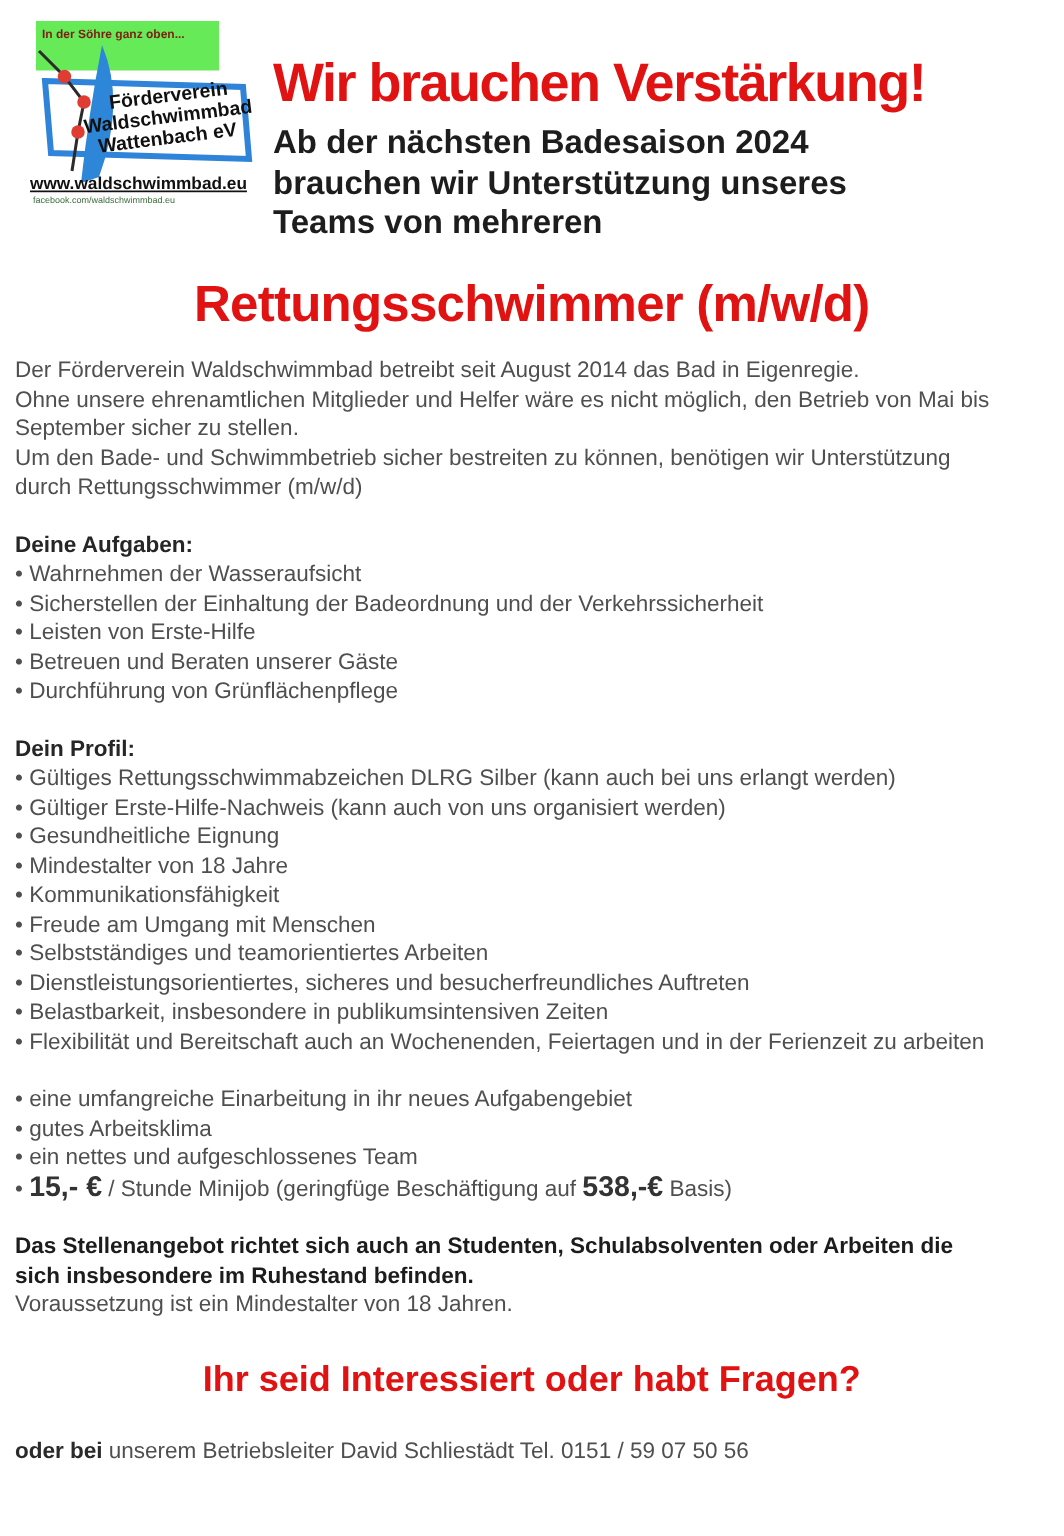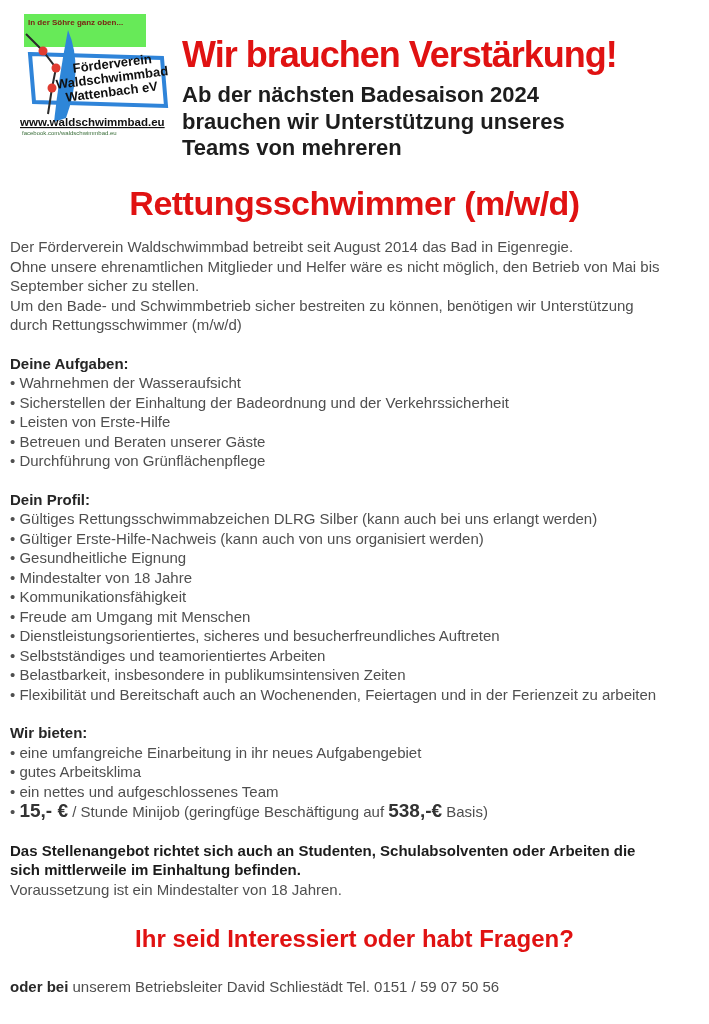--- a/index.html
+++ b/index.html
@@ -114,42 +114,41 @@
 
   <div class="section">
     <div class="sec-head">Dein Profil:</div>
     <ul class="blist">
       <li>Gültiges Rettungsschwimmabzeichen DLRG Silber (kann auch bei uns erlangt werden)</li>
       <li>Gültiger Erste-Hilfe-Nachweis (kann auch von uns organisiert werden)</li>
       <li>Gesundheitliche Eignung</li>
       <li>Mindestalter von 18 Jahre</li>
       <li>Kommunikationsfähigkeit</li>
       <li>Freude am Umgang mit Menschen</li>
+      <li>Selbstständiges und teamorientiertes Arbeiten</li>
       <li>Dienstleistungsorientiertes, sicheres und besucherfreundliches Auftreten</li>
-      <li>Selbstständiges und teamorientiertes Arbeiten</li>
       <li>Belastbarkeit, insbesondere in publikumsintensiven Zeiten</li>
       <li>Flexibilität und Bereitschaft auch an Wochenenden, Feiertagen und in der Ferienzeit zu arbeiten</li>
     </ul>
   </div>
 
   <div class="section">
-    <div class="sec-head">Wir bieten:</div>
     <ul class="blist">
       <li>eine umfangreiche Einarbeitung in ihr neues Aufgabengebiet</li>
       <li>gutes Arbeitsklima</li>
       <li>ein nettes und aufgeschlossenes Team</li>
       <li>
         <span class="pay-big">15,- €</span><span> / Stunde Minijob (geringfüge Beschäftigung auf </span><span class="pay-big">538,-€</span><span> Basis)</span>
       </li>
     </ul>
   </div>
 
   <div class="section bold-par">
     <div class="tline">Das Stellenangebot richtet sich auch an Studenten, Schulabsolventen oder Arbeiten die</div>
-    <div class="tline">sich mittlerweile im Einhaltung befinden.</div>
+    <div class="tline">sich insbesondere im Ruhestand befinden.</div>
     <div class="tline" style="font-weight:normal;color:var(--body);">Voraussetzung ist ein Mindestalter von 18 Jahren.</div>
   </div>
 
   <div class="cta">Ihr seid Interessiert oder habt Fragen?</div>
 
   <div class="contact">
     <div class="tline">
       <span class="b">oder bei</span><span> unserem Betriebsleiter David Schliestädt Tel.  0151 / 59 07 50 56</span>
     </div>
   </div>

